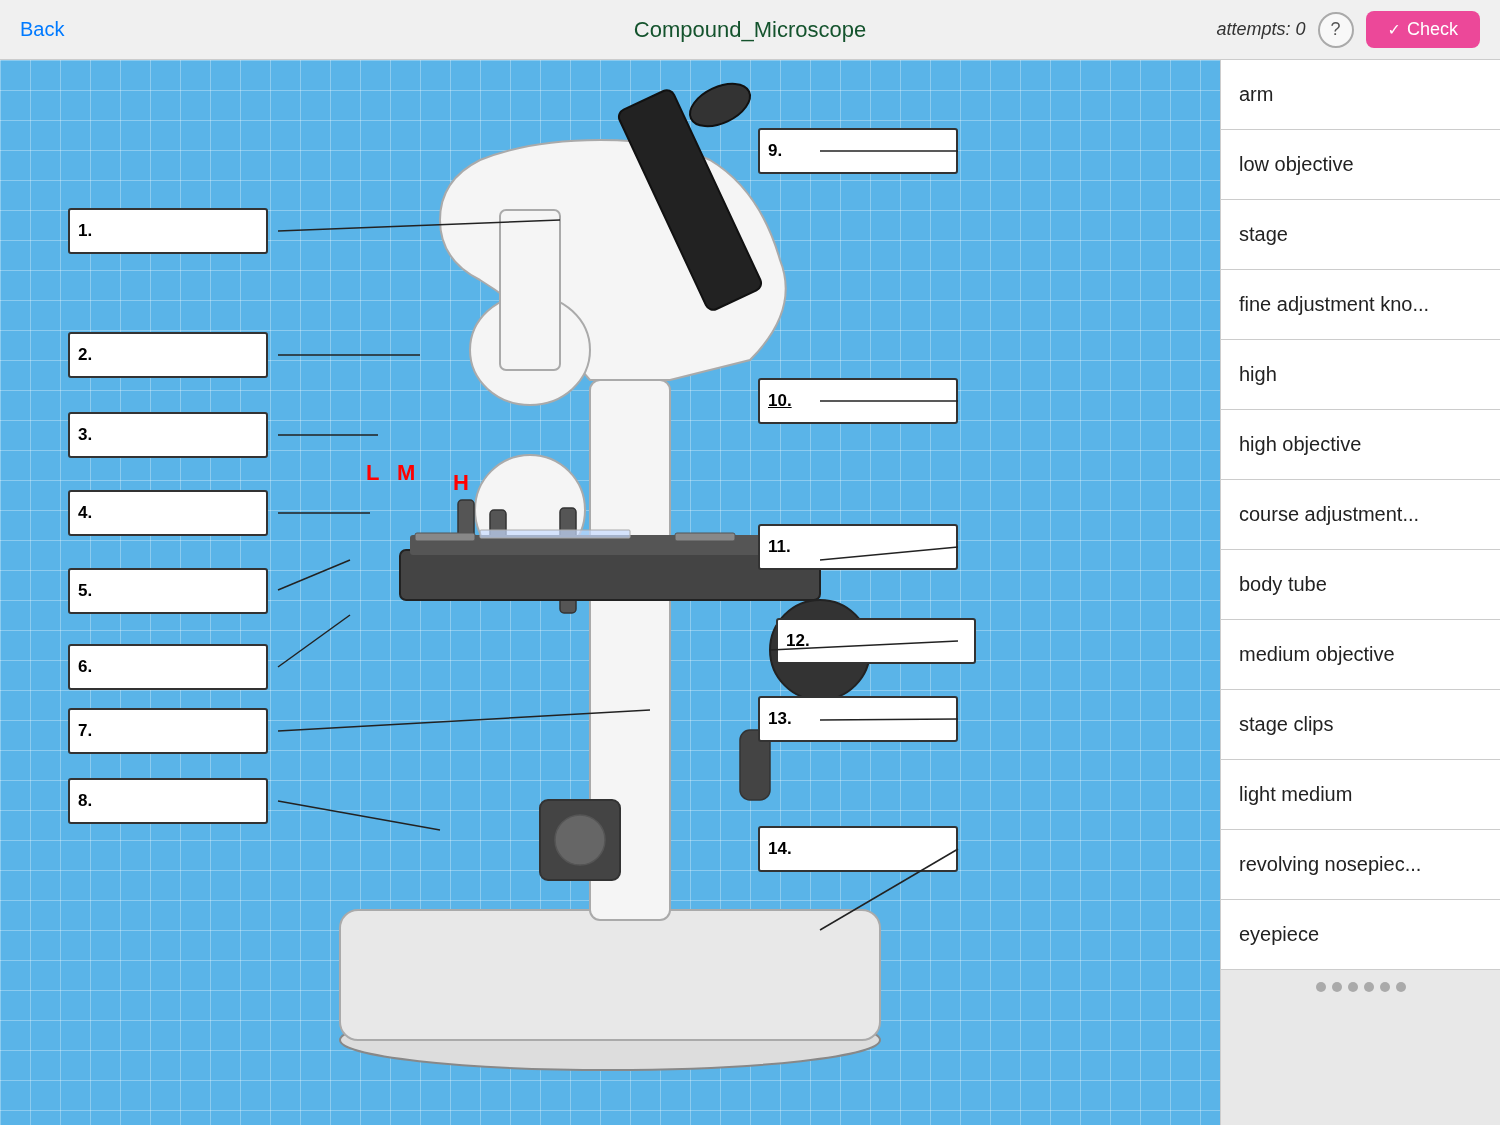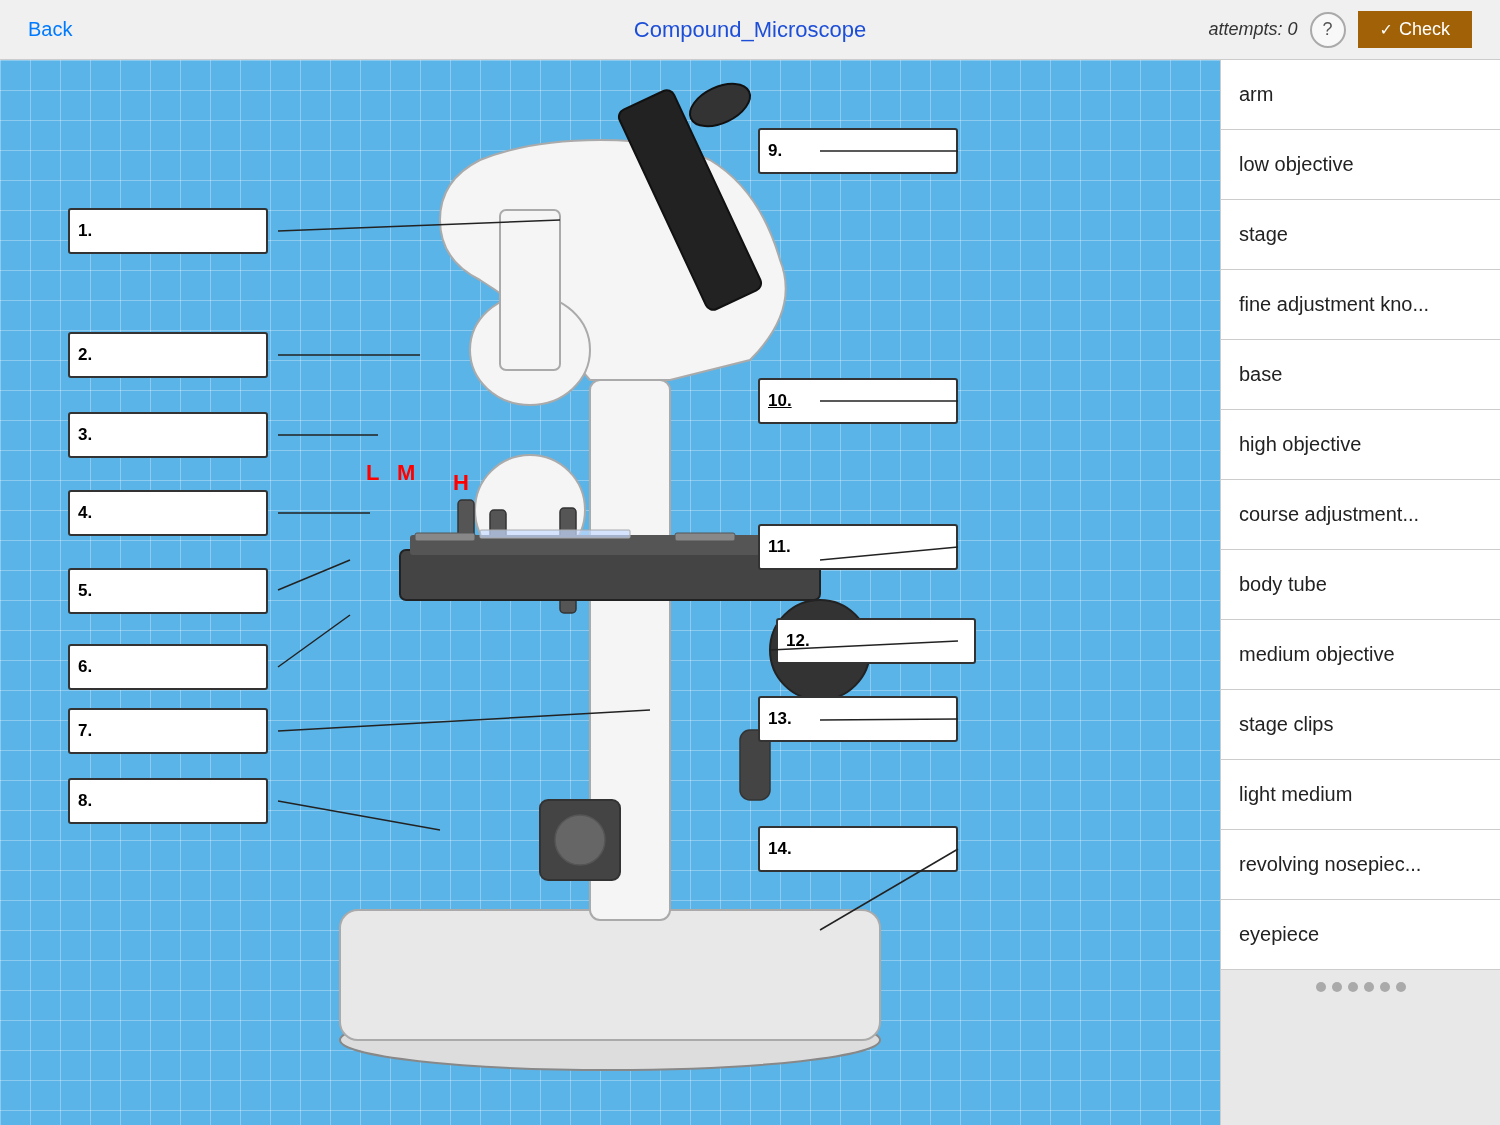--- a/index.html
+++ b/index.html
@@ -6,36 +6,36 @@
     body { width: 1500px; height: 1125px; overflow: hidden; font-family: -apple-system, 'Helvetica Neue', Arial, sans-serif; background: #5ab4e8; }
 
     
     #header {
       width: 100%;
       height: 60px;
       background: #f0f0f0;
       display: flex;
       align-items: center;
       justify-content: space-between;
-      padding: 0 28px;
+      padding: 0 20px;
       border-bottom: 1px solid #ccc;
       position: relative;
       z-index: 10;
     }
     #header .back-btn {
       font-size: 20px;
       color: #007aff;
       cursor: pointer;
       background: none;
       border: none;
     }
     #header .title {
       font-size: 22px;
       font-weight: 500;
-      color: #1d4ed8;
+      color: #14532d;
       position: absolute;
       left: 50%;
       transform: translateX(-50%);
     }
     #header .right-controls {
       display: flex;
       align-items: center;
       gap: 12px;
     }
     #header .attempts {
@@ -45,24 +45,24 @@
     }
     #header .help-btn {
       width: 36px; height: 36px;
       border-radius: 50%;
       border: 2px solid #aaa;
       background: #f8f8f8;
       display: flex; align-items: center; justify-content: center;
       font-size: 18px; color: #555; cursor: pointer;
     }
     #header .check-btn {
-      background: #a16207;
+      background: #ec4899;
       color: white;
       border: none;
-      border-radius: 0;
+      border-radius: 8px;
       padding: 8px 22px;
       font-size: 18px;
       cursor: pointer;
       display: flex; align-items: center; gap: 6px;
     }
     #header .check-btn::before {
       content: '✓';
       font-size: 16px;
     }
 
@@ -297,21 +297,21 @@
       <line x1="958" y1="789" x2="820" y2="870" stroke="#222" stroke-width="1.5"></line>
     </svg>
 
   </div>
 
   <div id="right-panel">
     <div class="term-item">arm</div>
     <div class="term-item">low objective</div>
     <div class="term-item">stage</div>
     <div class="term-item">fine adjustment kno...</div>
-    <div class="term-item">base</div>
+    <div class="term-item">high</div>
     <div class="term-item">high objective</div>
     <div class="term-item">course adjustment...</div>
     <div class="term-item">body tube</div>
     <div class="term-item">medium objective</div>
     <div class="term-item">stage clips</div>
     <div class="term-item">light medium</div>
     <div class="term-item">revolving nosepiec...</div>
     <div class="term-item">eyepiece</div>
     <div class="dots-row">
       <div class="dot"></div>

